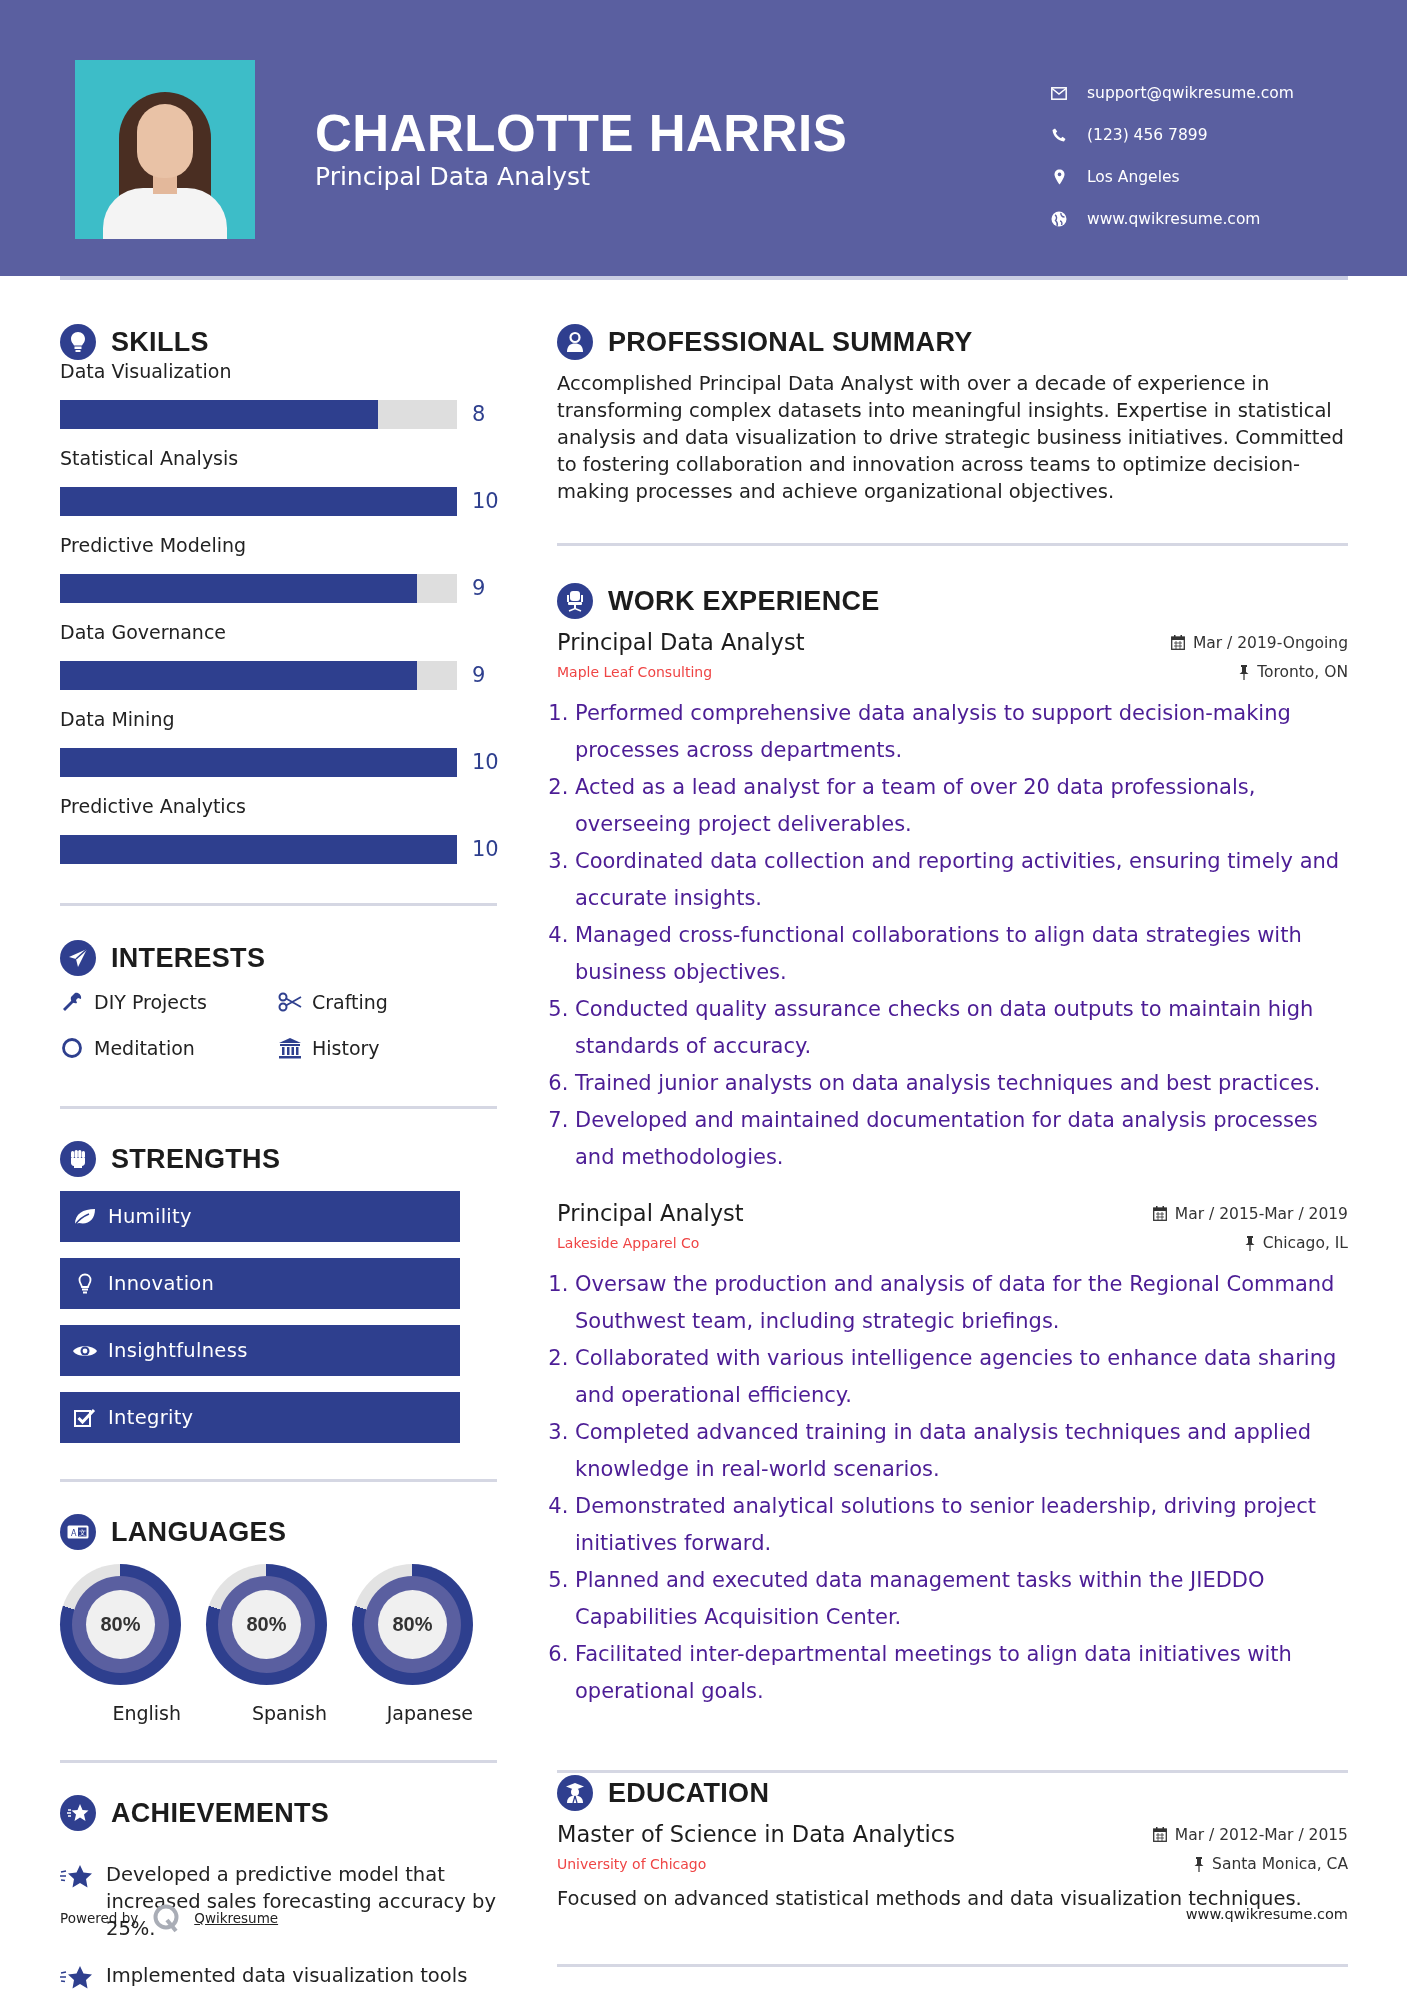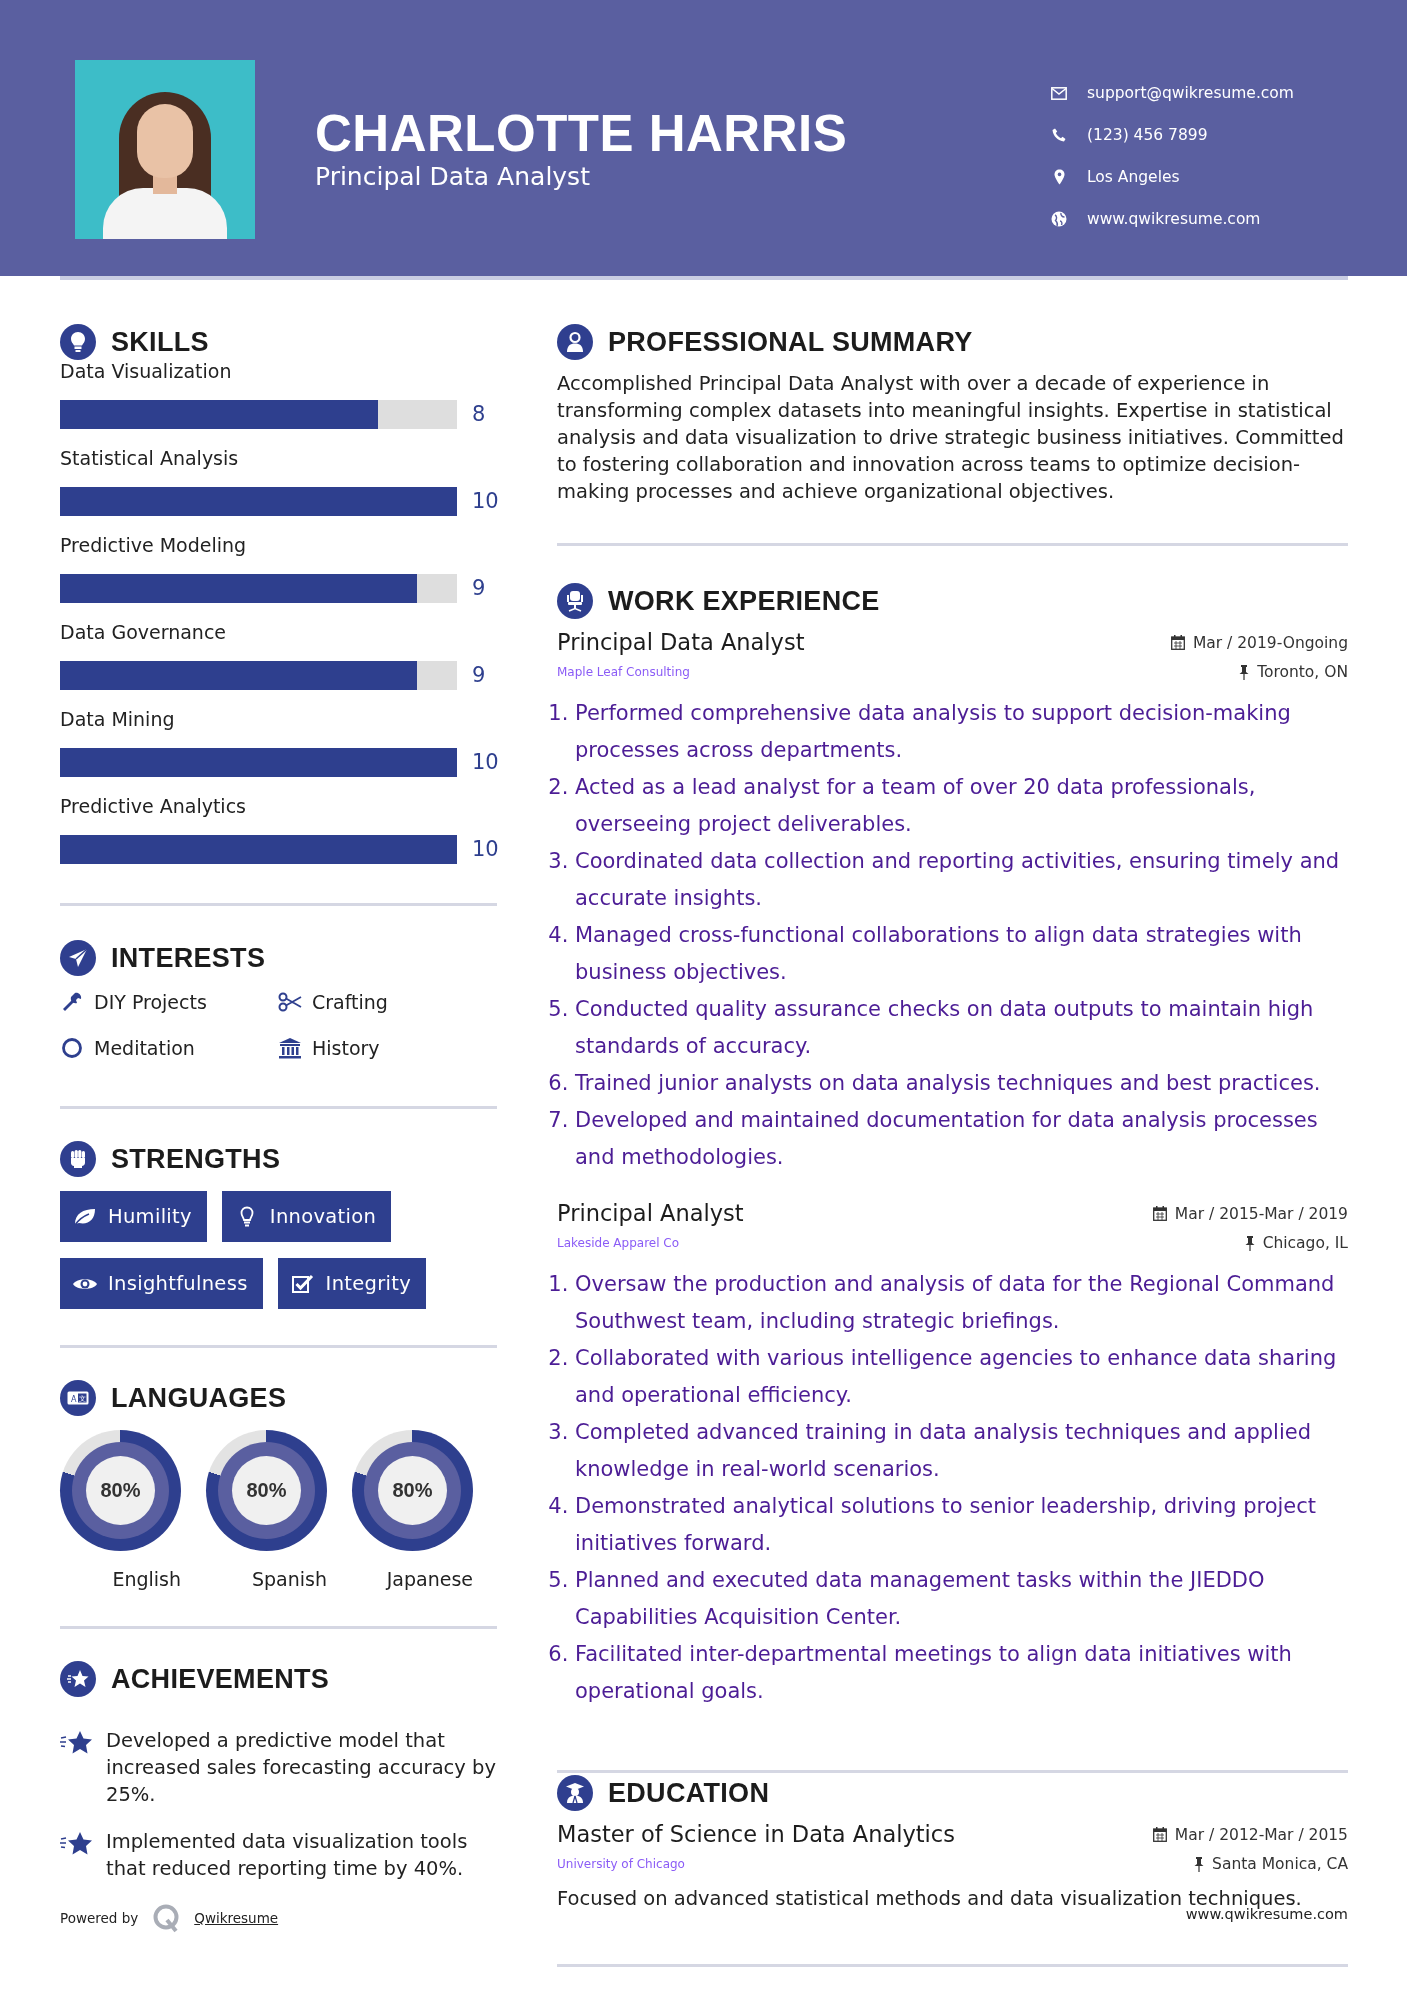--- a/index.html
+++ b/index.html
@@ -38,21 +38,21 @@
   .skill .fill { height: 100%; background: #2e3f8e; }
   .skill .num { position: absolute; left: 412px; top: 46px; font-size: 21px; color: #2e3f8e; }
 
   
   .interests { display: grid; grid-template-columns: 218px 200px; row-gap: 14px; margin-top: 8px; }
   .interest { display: flex; align-items: center; height: 32px; }
   .interest .iicon { width: 24px; height: 24px; display: flex; align-items: center; justify-content: center; margin-right: 10px; }
   .interest .itext { font-size: 19px; color: #222; white-space: nowrap; }
 
   
-  .strengths { display: flex; flex-wrap: wrap; gap: 16px 15px; margin-top: 12px; width: 400px; }
+  .strengths { display: flex; flex-wrap: wrap; gap: 16px 15px; margin-top: 12px; width: 400px; flex-direction: column; }
   .chip { display: flex; align-items: center; height: 51px; padding: 0 15px 0 12px; background: #2e3f8e; color: #fff; }
   .chip .chicon { width: 26px; height: 22px; display: flex; align-items: center; justify-content: center; margin-right: 10px; }
   .chip .chtext { font-size: 19.5px; color: #ffffff; white-space: nowrap; letter-spacing: 0.3px; }
 
   
   .langs { display: flex; gap: 25px; margin-top: 12px; }
   .lang { width: 121px; display: flex; flex-direction: column; align-items: flex-end; }
   .ring { width: 121px; height: 121px; border-radius: 50%; position: relative; }
   .ring .mid { position: absolute; left: 12px; top: 12px; width: 97px; height: 97px; border-radius: 50%; background: #5a5fa0; }
   .ring .inner { position: absolute; left: 26px; top: 26px; width: 69px; height: 69px; border-radius: 50%; background: #f0f0f0; display: flex; align-items: center; justify-content: center; font-family: "Liberation Sans", sans-serif; font-weight: bold; font-size: 20px; color: #333; }
@@ -63,21 +63,21 @@
   .ach .aicon { width: 34px; height: 28px; margin-right: 12px; flex-shrink: 0; padding-top: 2px; }
   .ach .atext { font-size: 19.5px; line-height: 27px; color: #222; }
 
   
   .summary { font-size: 19.5px; line-height: 27px; color: #222; margin-top: 8px; }
   .job-top { display: flex; justify-content: space-between; align-items: baseline; margin-top: 8px; }
   .job-title { font-size: 22.5px; color: #1c1c1c; }
   .job-date, .job-loc { display: flex; align-items: center; font-size: 15.5px; color: #333; white-space: nowrap; }
   .job-date .dicon, .job-loc .dicon { margin-right: 8px; display: flex; align-items: center; }
   .job-sub { display: flex; justify-content: space-between; align-items: center; margin-top: 8px; }
-  .job-company { font-size: 12px; color: #8b5cf6; text-align: right; }
+  .job-company { font-size: 14px; color: #ef4444; text-align: right; }
   .job-list { margin-top: 14px; padding-left: 18px; }
   .job-list li { font-size: 21px; line-height: 37px; color: #4c1d95; padding-left: 0; }
   .edu-desc { font-size: 19.5px; line-height: 27px; color: #222; margin-top: 12px; }
 
   .footer-left { position: absolute; left: 60px; top: 1903px; display: flex; align-items: center; }
   .footer-left .pby { font-size: 13.5px; color: #222; margin-right: 14px; }
   .footer-left .qlogo { width: 30px; height: 30px; margin-right: 12px; }
   .footer-left .qname { font-size: 13.5px; color: #222; text-decoration: underline; }
   .footer-rule { position: absolute; left: 60px; top: 1906px; width: 437px; height: 3px; background: #d5d7e3; z-index: -1; }
   .footer-right { position: absolute; right: 59px; top: 1906px; font-size: 14.5px; color: #222; }

